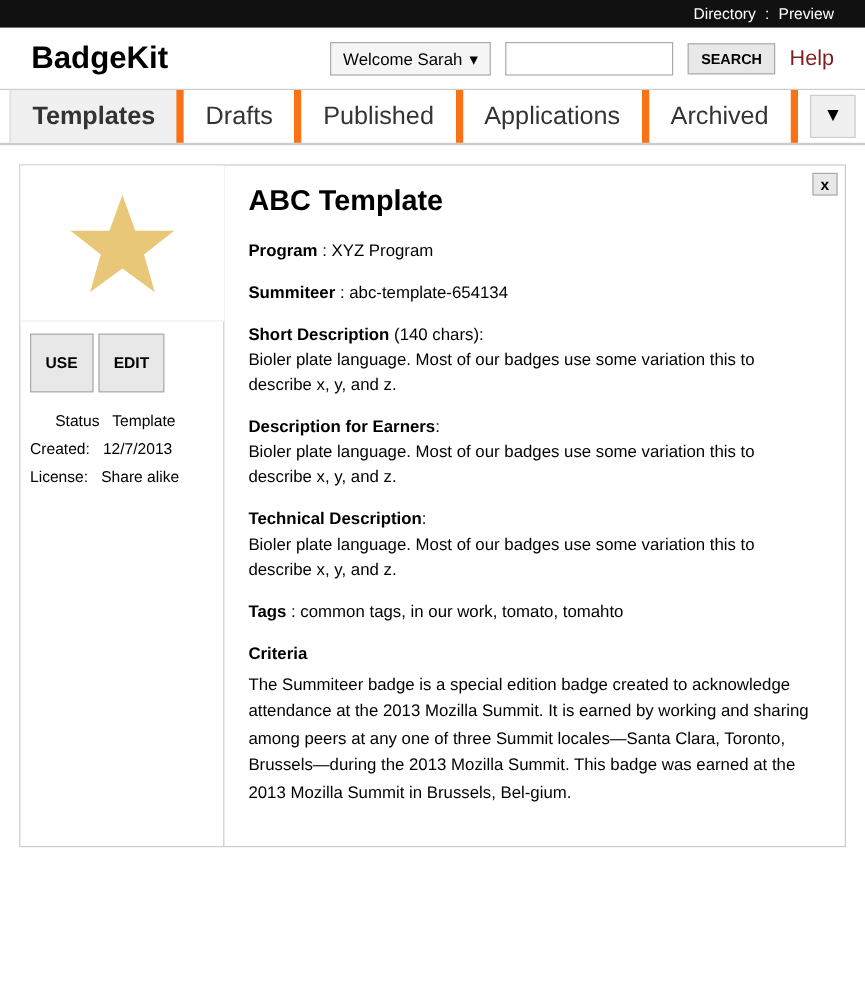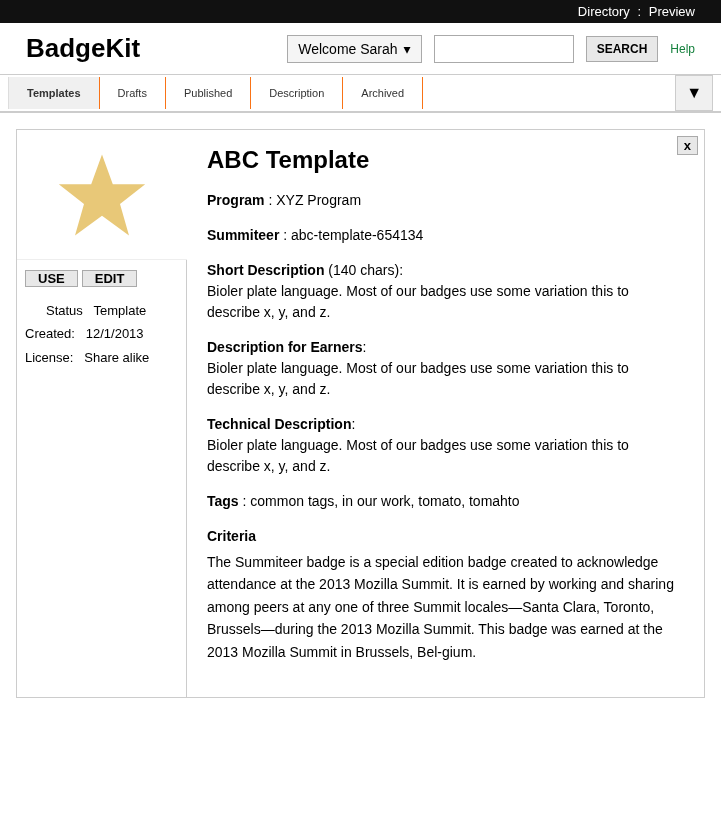--- a/index.html
+++ b/index.html
@@ -48,39 +48,39 @@
     .search-btn {
       border: 1px solid #aaa;
       background: #e8e8e8;
       padding: 5px 10px;
       cursor: pointer;
       font-size: 12px;
       font-weight: bold;
       text-transform: uppercase;
     }
     .help-link {
-      font-size: 12px;
-      color: #15803d;
+      font-size: 18px;
+      color: #7f1d1d;
       text-decoration: none;
       cursor: pointer;
     }
 
     
     .nav-tabs {
       display: flex;
       border-bottom: 2px solid #ccc;
       padding: 0 8px;
       align-items: center;
     }
     .nav-tab {
       padding: 10px 18px;
       cursor: pointer;
-      font-size: 11px;
+      font-size: 21px;
       color: #333;
-      border-right: 1px solid #f97316;
+      border-right: 6px solid #f97316;
       text-decoration: none;
     }
     .nav-tab:first-child { border-left: 1px solid #ddd; }
     .nav-tab.active {
       font-weight: bold;
       background: #f0f0f0;
     }
     .nav-more {
       margin-left: auto;
       padding: 8px 10px;
@@ -135,21 +135,21 @@
       justify-content: center;
       border-bottom: 1px solid #eee;
     }
 
     .action-buttons {
       display: flex;
       gap: 4px;
       padding: 10px 8px 8px 8px;
     }
     .btn-use, .btn-edit {
-      padding: 0 12px;
+      padding: 16px 12px;
       border: 1px solid #aaa;
       background: #e8e8e8;
       cursor: pointer;
       font-size: 13px;
       font-weight: bold;
     }
 
     .status-section {
       padding: 4px 8px;
       font-size: 13px;
@@ -207,21 +207,21 @@
   </button>
   <input class="search-input" type="text" placeholder="" style="">
   <button class="search-btn">SEARCH</button>
   <a class="help-link">Help</a>
 </div>
 
 <nav class="nav-tabs">
   <a class="nav-tab active">Templates</a>
   <a class="nav-tab">Drafts</a>
   <a class="nav-tab">Published</a>
-  <a class="nav-tab">Description</a>
+  <a class="nav-tab">Applications</a>
   <a class="nav-tab">Archived</a>
   <button class="nav-more">
     <span>▼</span>
   </button>
 </nav>
 
 <div class="content">
   <div class="card">
 
     <button class="close-btn">x</button>
@@ -241,21 +241,21 @@
 
       <div class="status-section">
         <div>
           <span class="status-label">Status</span>
           <span>&nbsp;</span>
           <span class="status-value">Template</span>
         </div>
         <div>
           <span>Created:</span>
           <span>&nbsp;</span>
-          <span>12/1/2013</span>
+          <span>12/7/2013</span>
         </div>
         <div>
           <span>License:</span>
           <span>&nbsp;</span>
           <span>Share alike</span>
         </div>
       </div>
     </div>
 
     <div class="right-panel">

